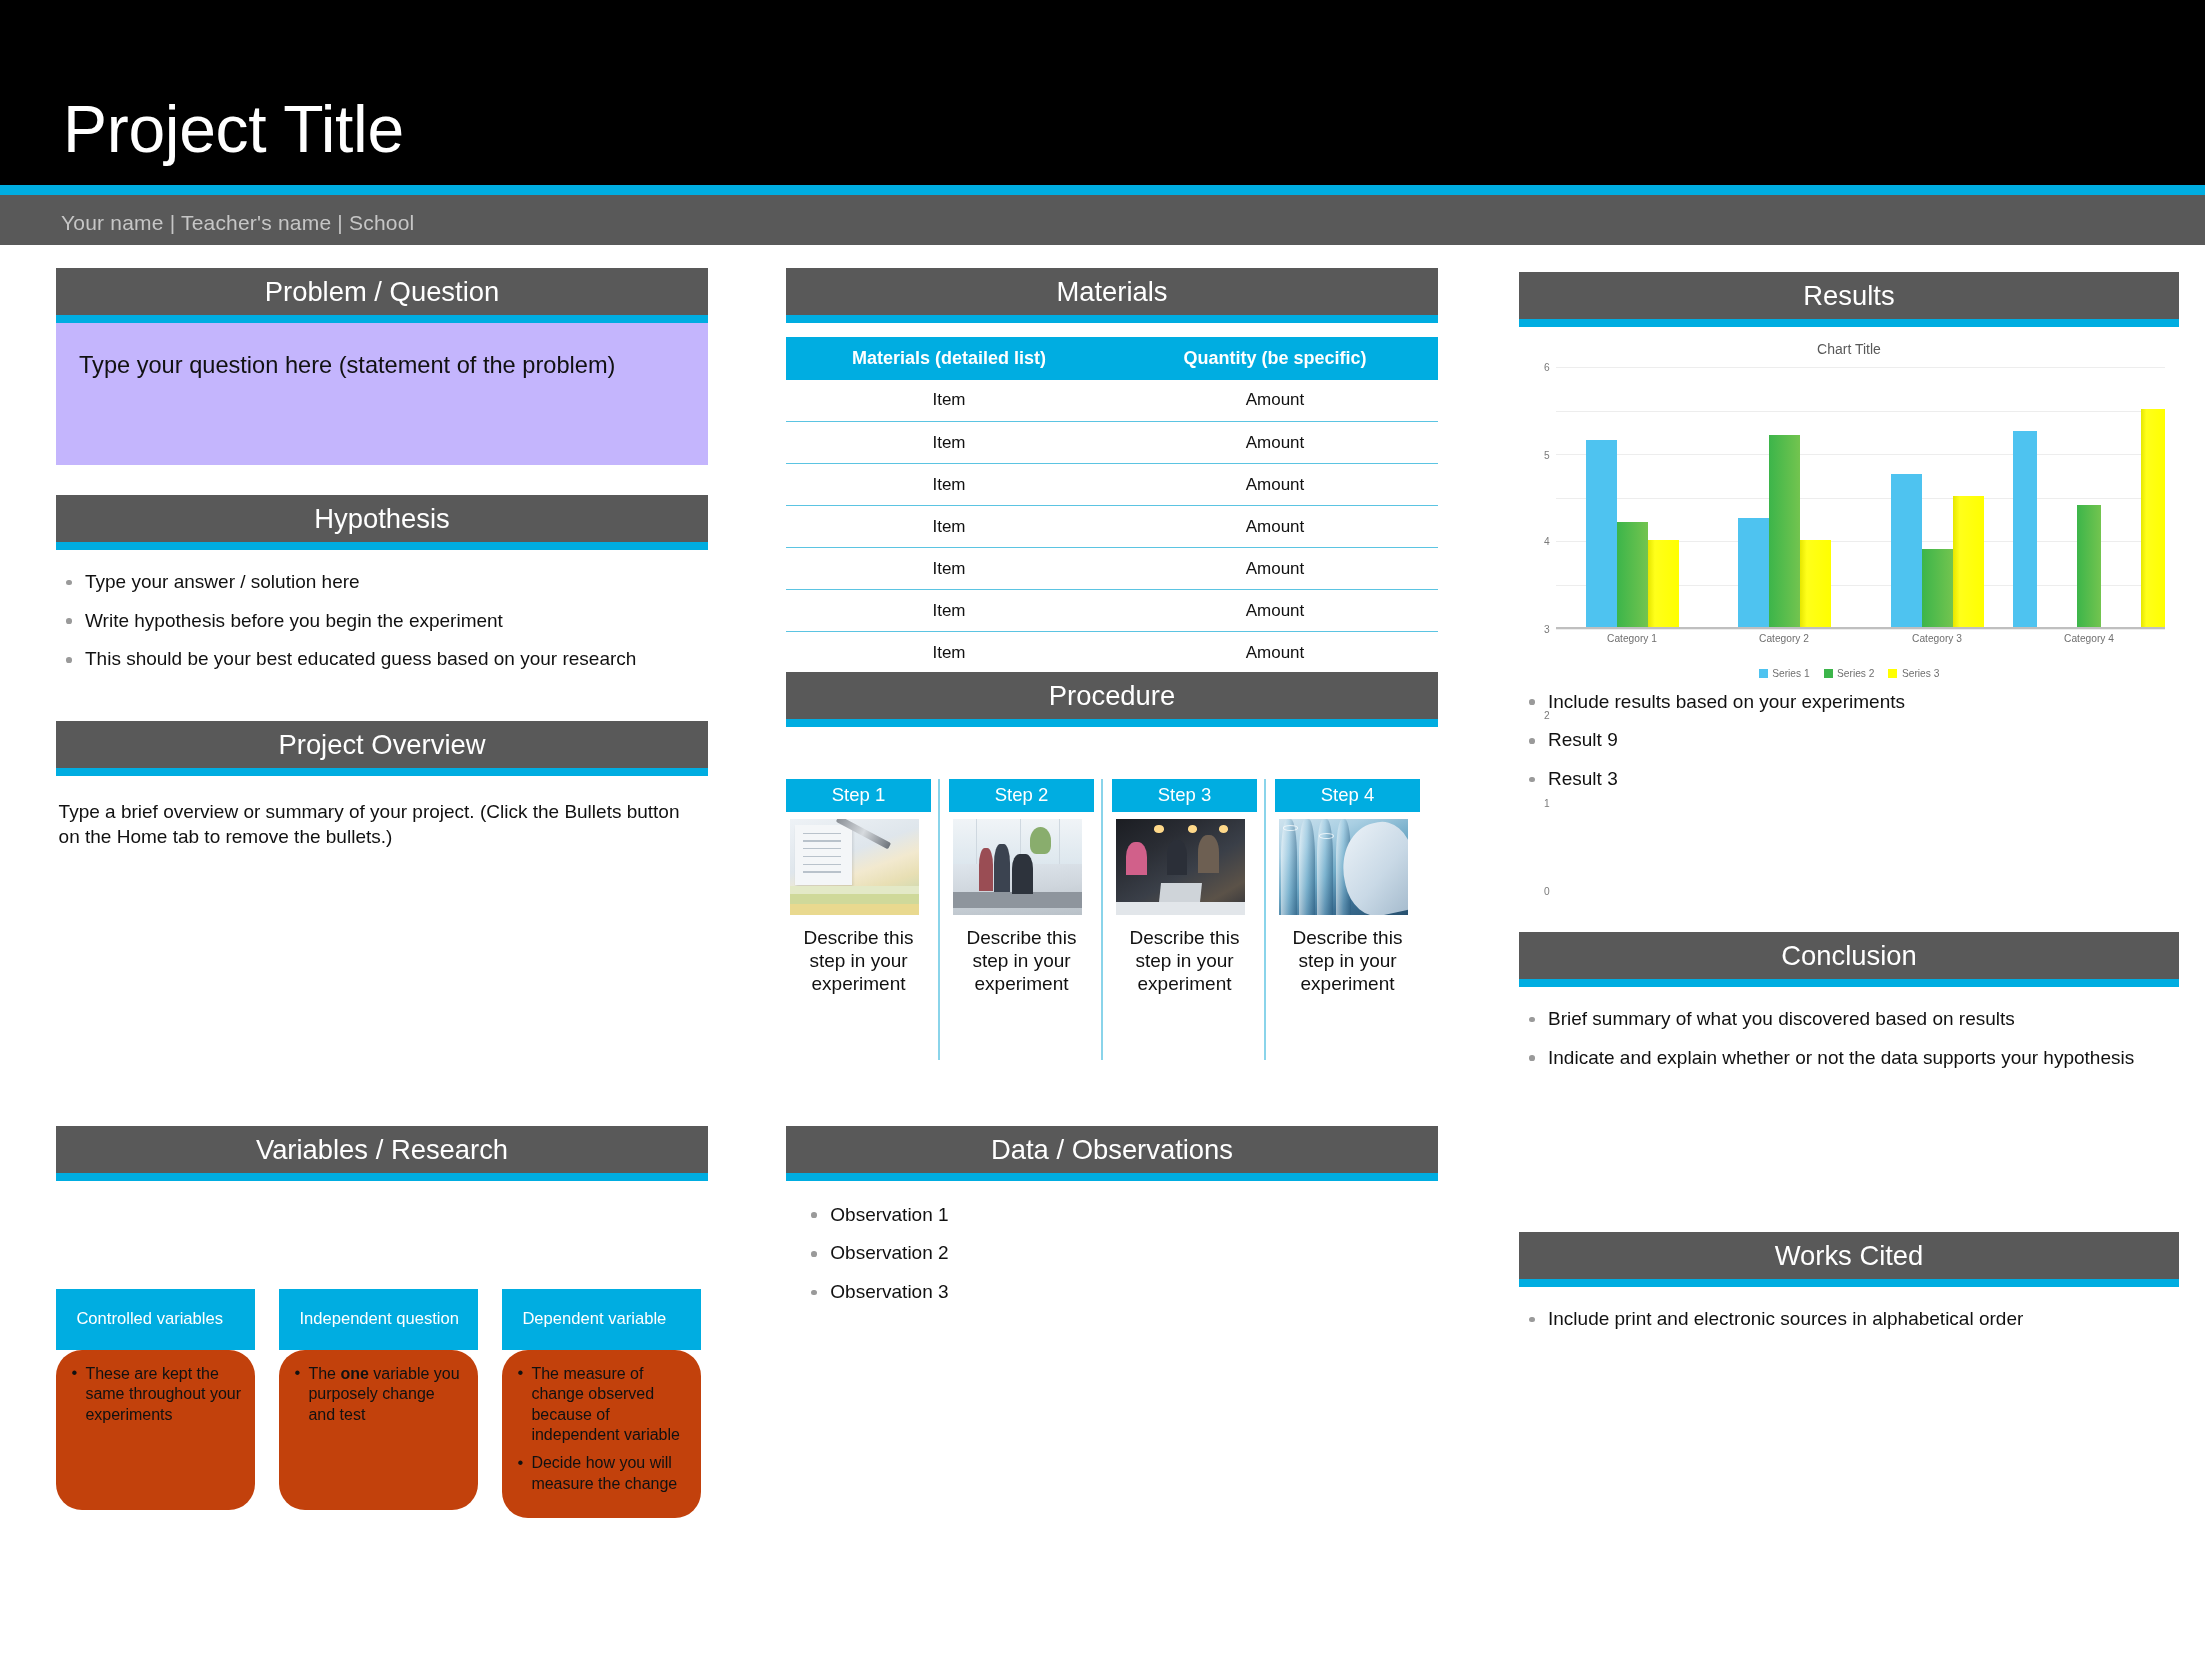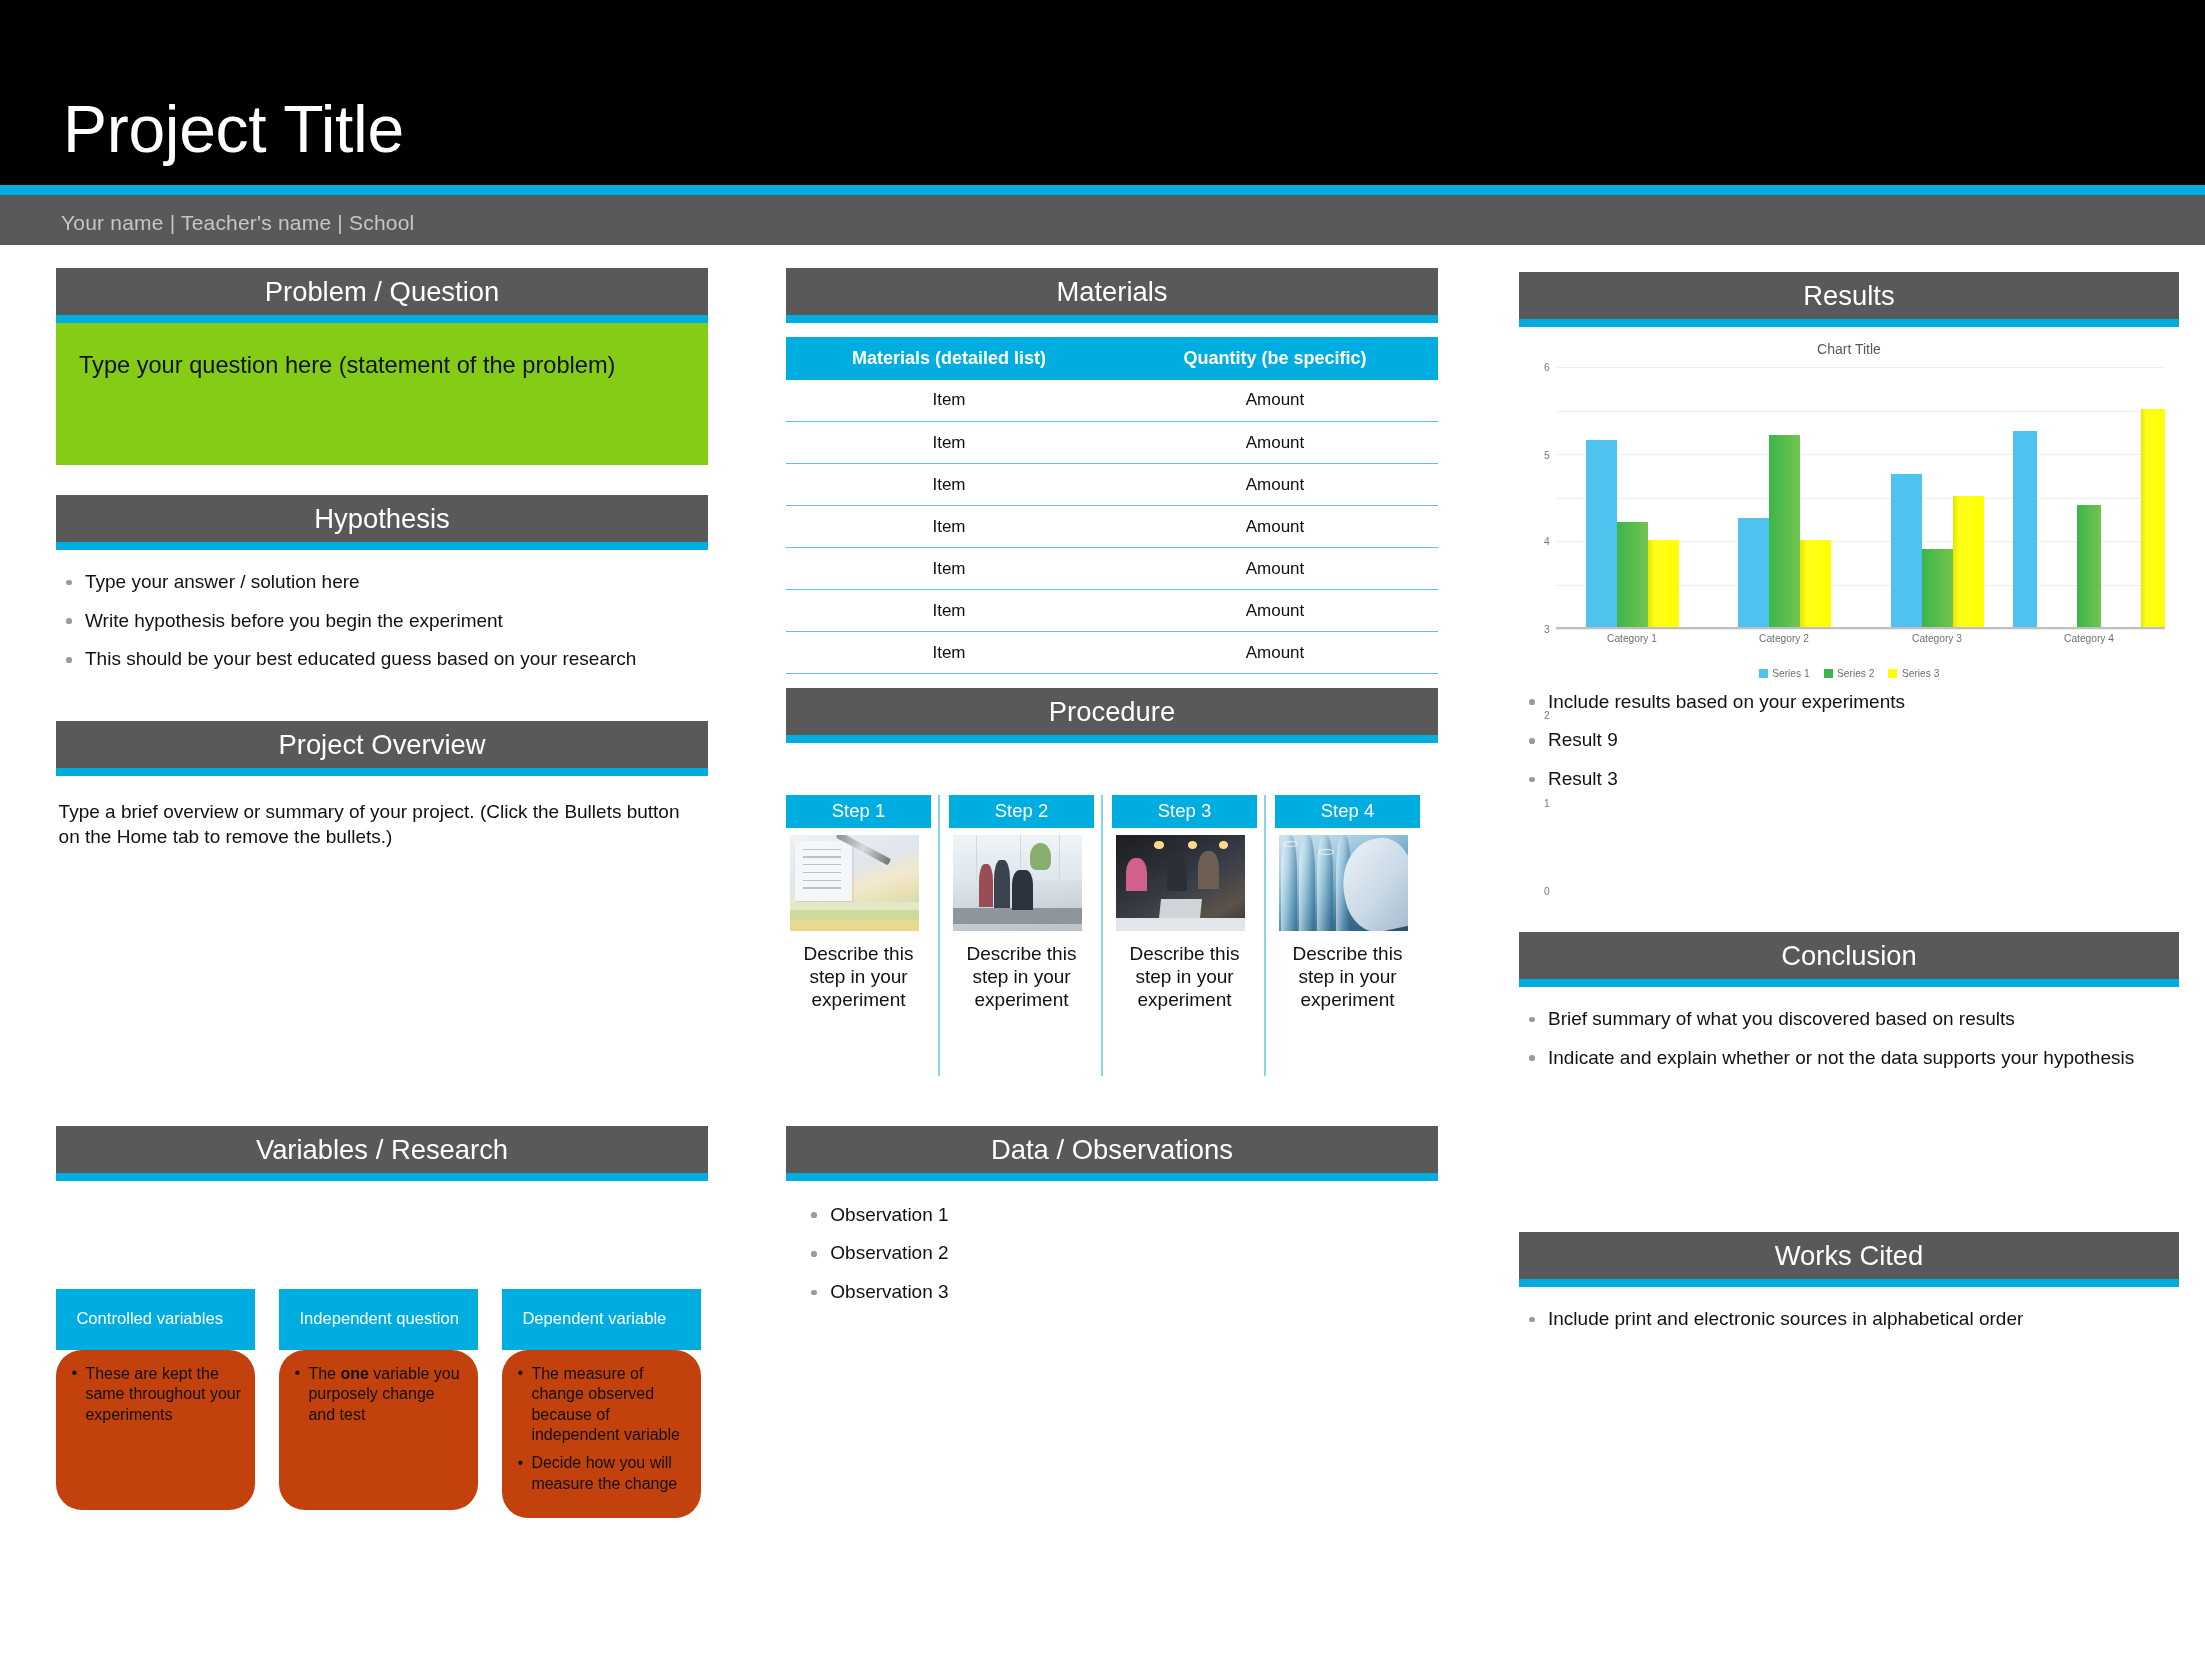--- a/index.html
+++ b/index.html
@@ -77,21 +77,21 @@
   }
   .section-underline {
     width: 100%;
     height: 7.7px;
     background: #00ADE1;
   }
   .section { position: absolute; width: 100%; }
 
   
   .gray-box {
-    background: #84cc16;
+    background: #c4b5fd;
     width: 100%;
     height: 142px;
     padding: 27px 31px 0 23px;
   }
   .gray-box p {
     font-size: 23.6px;
     color: #111;
     line-height: 1.32;
   }
   .plain-para {
@@ -433,21 +433,21 @@
             <td>Amount</td>
           </tr>
           <tr>
             <td>Item</td>
             <td>Amount</td>
           </tr>
         </tbody>
     </table>
   </div>
 
-  <div class="section" style="top:420px;">
+  <div class="section" style="top:404px;">
     <div class="section-banner">
       <span class="label">Procedure</span>
     </div>
     <div class="section-underline"></div>
     <div class="steps-row" style="margin-top:52px;" id="steps-row">
         <div class="step-col">
           <div class="step-head">
             <span>Step 1</span>
           </div>
           <div class="step-img">

